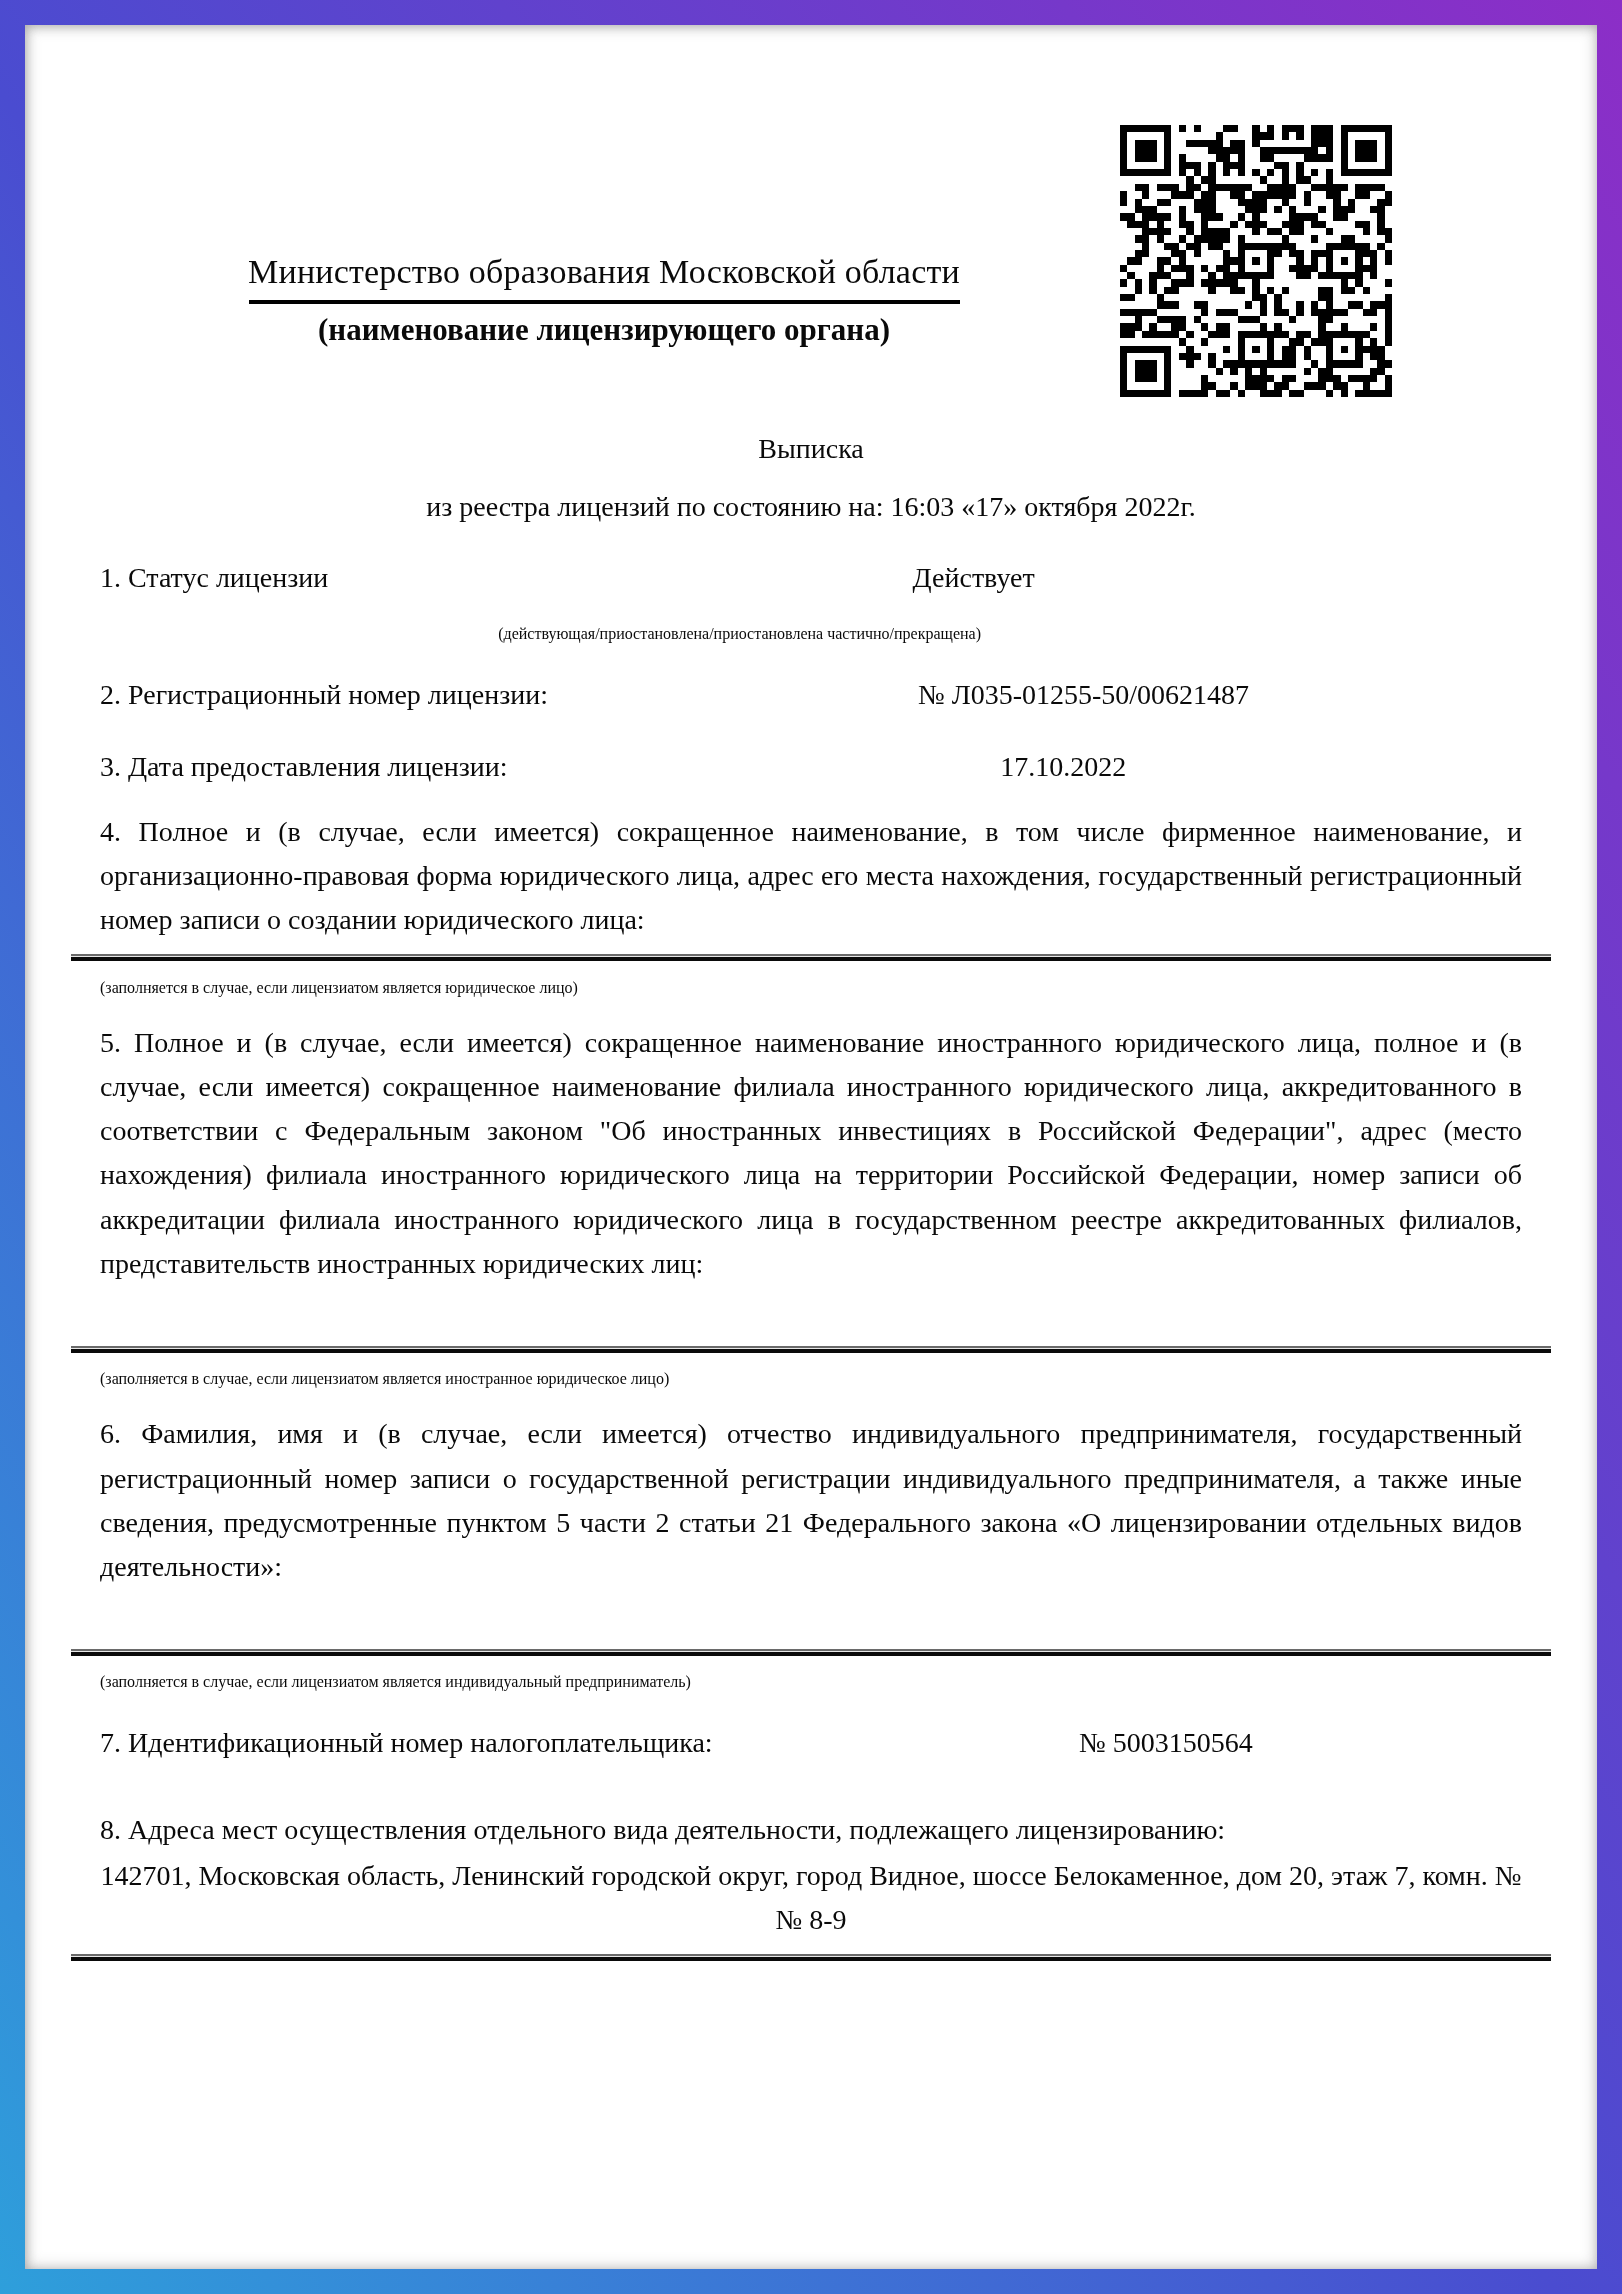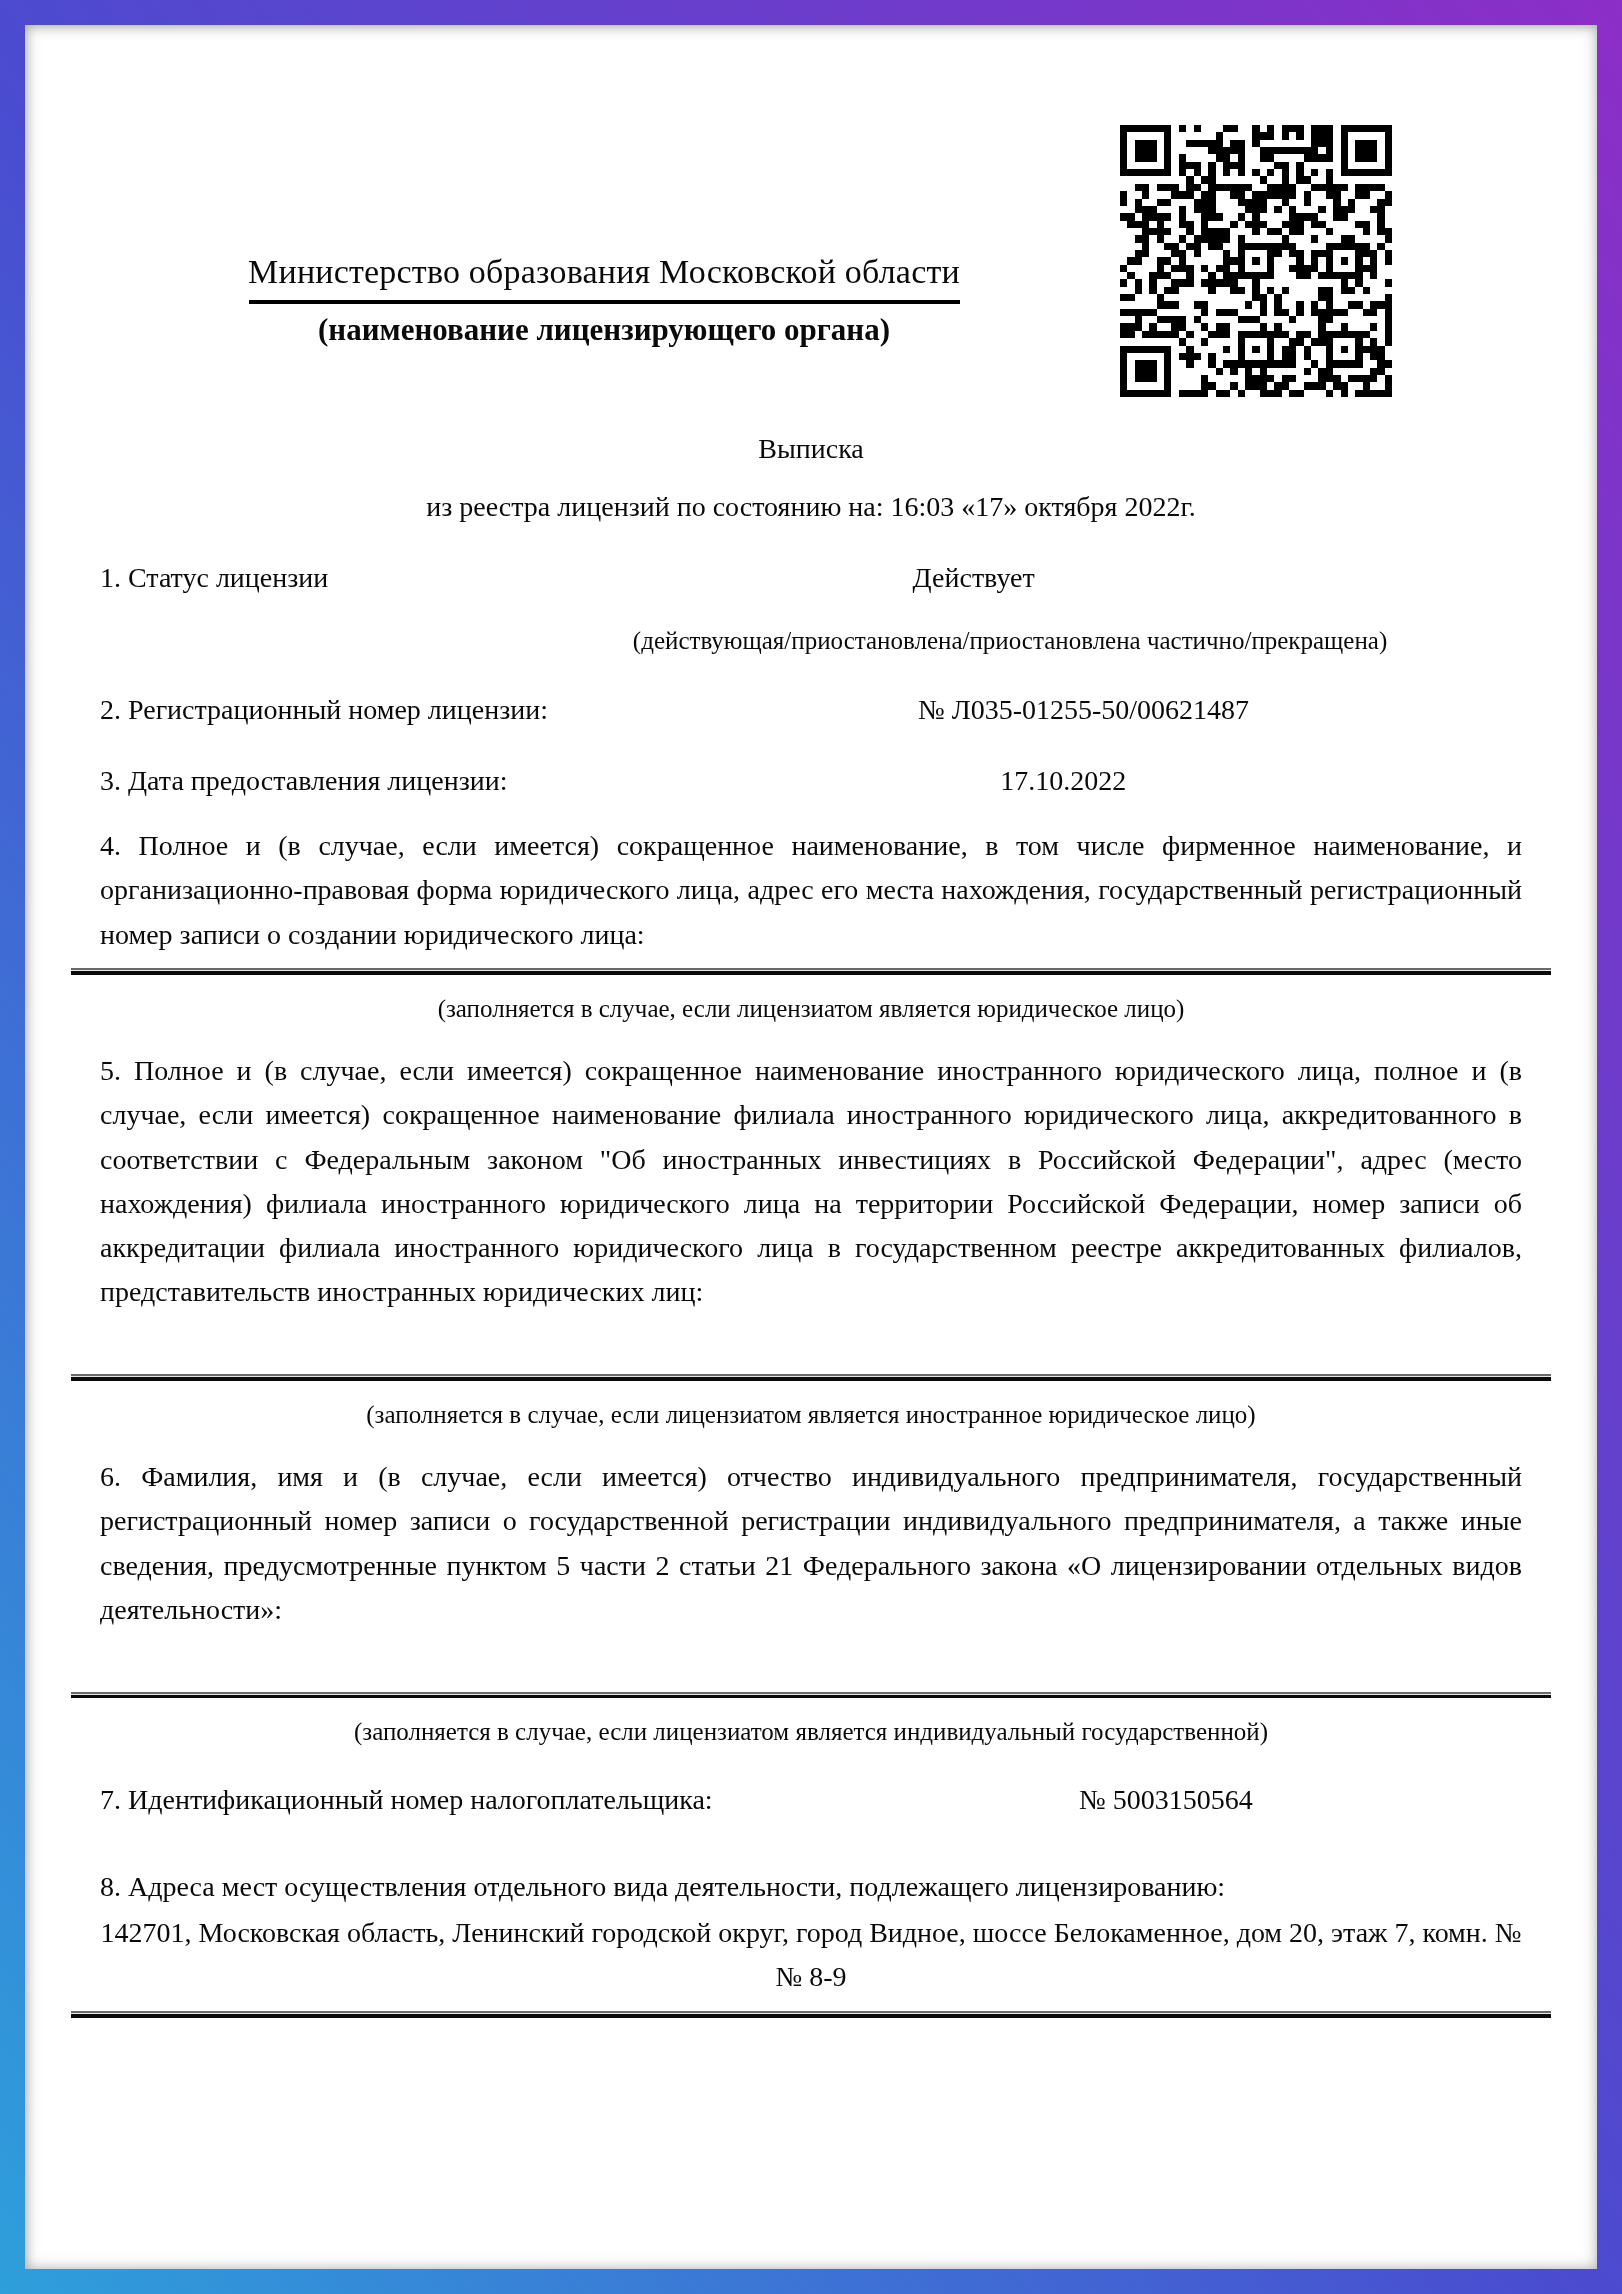--- a/index.html
+++ b/index.html
@@ -51,21 +51,21 @@
   .content {
     padding:0 75px;
     font-size:28px;
     line-height:1.58;
   }
   .doc-title { margin-top:79px; text-align:center; }
   .doc-subtitle { margin-top:13.5px; text-align:center; }
   .field-row { display:flex; margin-top:27px; }
   .field-row .label { white-space:nowrap; }
   .field-row .value { flex:1; text-align:center; padding-left:97px; }
-  .caption { font-size:25px; text-align:center; }
+  .caption { font-size:16px; }
   .caption-status {
     margin-top:21px; margin-left:28%; width:72%;
     box-sizing:border-box;
   }
   .para { margin:21px 0 0 0; text-align:justify; }
   .center-block { margin-top:1.9px; text-align:center; }
   .rule {
     height:6.8px;
     margin:11.6px -29px 0 -29px;
     background:linear-gradient(to bottom,#6a6a6a 0 1.9px,#e8e8e8 1.9px 2.9px,#0a0a0a 2.9px 100%);
@@ -117,21 +117,21 @@
       <div class="caption rule-caption">(заполняется в случае, если лицензиатом является юридическое лицо)</div>
 
       <p class="para">5. Полное и (в случае, если имеется) сокращенное наименование иностранного юридического лица, полное и (в случае, если имеется) сокращенное наименование филиала иностранного юридического лица, аккредитованного в соответствии с Федеральным законом "Об иностранных инвестициях в Российской Федерации", адрес (место нахождения) филиала иностранного юридического лица на территории Российской Федерации, номер записи об аккредитации филиала иностранного юридического лица в государственном реестре аккредитованных филиалов, представительств иностранных юридических лиц:</p>
       <div class="blank-line"></div>
       <div class="rule"></div>
       <div class="caption rule-caption">(заполняется в случае, если лицензиатом является иностранное юридическое лицо)</div>
 
       <p class="para">6. Фамилия, имя и (в случае, если имеется) отчество индивидуального предпринимателя, государственный регистрационный номер записи о государственной регистрации индивидуального предпринимателя, а также иные сведения, предусмотренные пунктом 5 части 2 статьи 21 Федерального закона «О лицензировании отдельных видов деятельности»:</p>
       <div class="blank-line"></div>
       <div class="rule"></div>
-      <div class="caption rule-caption">(заполняется в случае, если лицензиатом является индивидуальный государственной)</div>
+      <div class="caption rule-caption">(заполняется в случае, если лицензиатом является индивидуальный предприниматель)</div>
 
       <div class="field-row">
         <span class="label">7. Идентификационный номер налогоплательщика:</span>
         <span class="value">№ 5003150564</span>
       </div>
 
       <p class="para" style="margin-top:42px;">8. Адреса мест осуществления отдельного вида деятельности, подлежащего лицензированию:</p>
       <div class="center-block">142701, Московская область, Ленинский городской округ, город Видное, шоссе Белокаменное, дом 20, этаж 7, комн. №№ 8-9</div>
       <div class="rule"></div>
 

